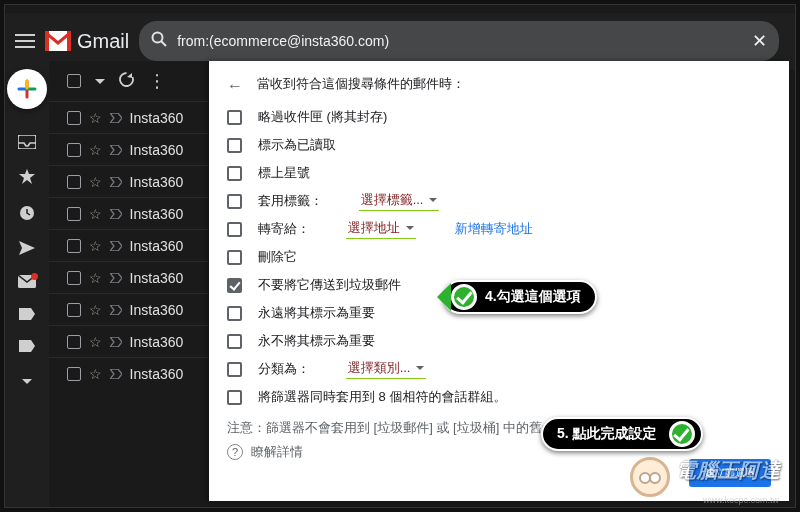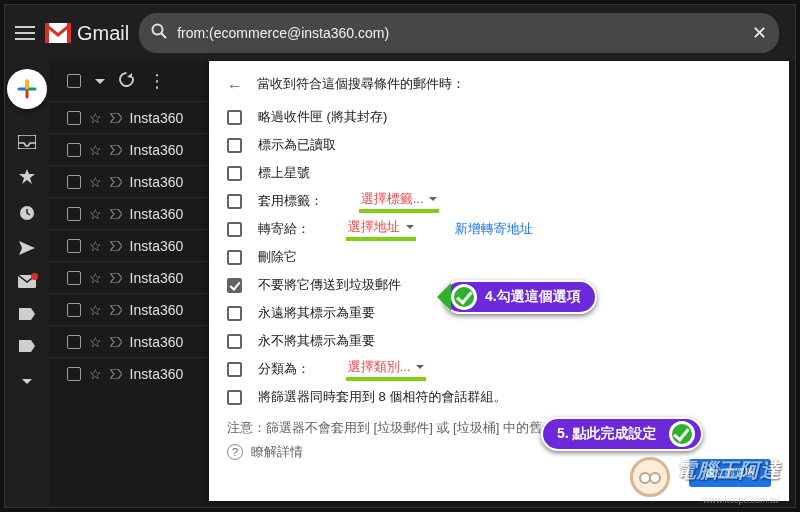--- a/index.html
+++ b/index.html
@@ -2,21 +2,21 @@
 <html><head>
 <meta charset="utf-8">
 <style>
   * { box-sizing: border-box; margin: 0; padding: 0; }
   html, body { width: 800px; height: 512px; overflow: hidden; font-family: Arial, "Microsoft JhengHei", sans-serif; }
   body { background: #111; position: relative; }
 
   .frame { position: absolute; left: 4px; top: 4px; right: 4px; bottom: 4px; border: 1px solid #333; background: #1a1a1a; overflow: hidden; }
 
   
-  .header { position: absolute; left: 0; top: 0; right: 0; height: 56px; display: flex; align-items: center; background: #1f1f1f; }
+  .header { position: absolute; left: 0; top: 8px; right: 0; height: 56px; display: flex; align-items: center; background: #1f1f1f; }
   .menuicon { width: 40px; display: flex; justify-content: center; }
   .menuicon svg, .ic svg { display: block; }
   .logo { display: flex; align-items: center; gap: 6px; padding-right: 10px;}
   .logo-text { color: #e8eaed; font-size: 20px; }
   .searchbar { flex: 1; height: 40px; background: #454749; border-radius: 18px; display: flex; align-items: center; padding: 0 12px; margin-right: 16px; }
   .searchbar .si { color: #e2e2e2; font-size: 16px; }
   .searchbar .sq { color: #f0f0f0; font-size: 14px; margin-left: 10px; flex: 1; }
   .searchbar .cx { color: #eee; font-size: 18px; }
 
   
@@ -34,29 +34,29 @@
   .sender { color: #e0e0e0; }
 
   
   .panel { position: absolute; left: 204px; top: 56px; right: 6px; bottom: 6px; background: #fff; color: #202124; box-shadow: -2px 0 6px rgba(0,0,0,.4); font-size: 13px; padding: 14px 18px 8px 18px; }
   .phead { display: flex; align-items: center; gap: 14px; margin-bottom: 10px; }
   .back { color:#5f6368; font-size:16px;}
   .pline { display: flex; align-items: center; gap: 16px; height: 28px; }
   .pchk { width:15px; height:15px; border:2px solid #5f6368; border-radius:2px; display:inline-block; }
   .pchk.on { background:#5f6368; position:relative; }
   .pchk.on::after { content:""; position:absolute; left:3px; top:0px; width:4px; height:8px; border:2px solid #fff; border-top:none; border-left:none; transform:rotate(40deg);}
-  .sel { color:#ef4444; border-bottom:4px solid #84cc16; padding: 0 2px 1px 2px; }
+  .sel { color:#7f1d1d; border-bottom:1px solid #84cc16; padding: 0 2px 1px 2px; }
   .caret { display:inline-block; border:4px solid transparent; border-top-color:#5f6368; margin-left:6px; transform: translateY(2px);}
   .link { color:#1a73e8; }
   .note { color:#5f6368; margin-top:8px; }
   .help { color:#5f6368; display:flex; align-items:center; gap:8px; margin-top:6px;}
   .createbtn { position:absolute; right:18px; bottom:14px; background:#1a73e8; color:#fff; border:none; padding:7px 16px; border-radius:3px; font-size:10px; }
 
   
-  .callout { position: absolute; display: flex; align-items: center; background:#6d28d9; color:#fff; border:2px solid #fff; border-radius: 20px; height: 34px; padding: 0 14px 0 6px; font-weight: bold; font-size: 14px; box-shadow: 0 2px 5px rgba(0,0,0,.5); gap:8px; }
+  .callout { position: absolute; display: flex; align-items: center; background:#000000; color:#fff; border:2px solid #fff; border-radius: 20px; height: 34px; padding: 0 14px 0 6px; font-weight: bold; font-size: 14px; box-shadow: 0 2px 5px rgba(0,0,0,.5); gap:8px; }
   .callout.arrowL::before { content:""; position:absolute; left:-22px; top:50%; transform:translateY(-50%); border:14px solid transparent; border-right-color:#2eb12e; }
   .callout .ok { width:26px; height:26px; border-radius:50%; background:#2eb12e; border:3px solid #fff; display:flex; align-items:center; justify-content:center; }
   .callout .ok::after { content:""; width:6px; height:12px; border:3px solid #fff; border-top:none; border-left:none; transform: rotate(40deg) translate(-1px,-1px);}
   .callout.right .ok { order:2; }
   .callout.right { padding: 0 6px 0 14px; }
 
   
   .wm { position:absolute; right:14px; bottom:10px; display:flex; align-items:flex-start; gap:6px; opacity:.55; pointer-events:none; }
   .wm-face { width:40px; height:40px; border-radius:50%; border:3px solid #b97a3a; background:#ffe0b8; position:relative; }
   .wm-face::before, .wm-face::after { content:""; position:absolute; top:12px; width:8px; height:8px; border-radius:50%; border:2px solid #8a5a2b; background:#fff;}

